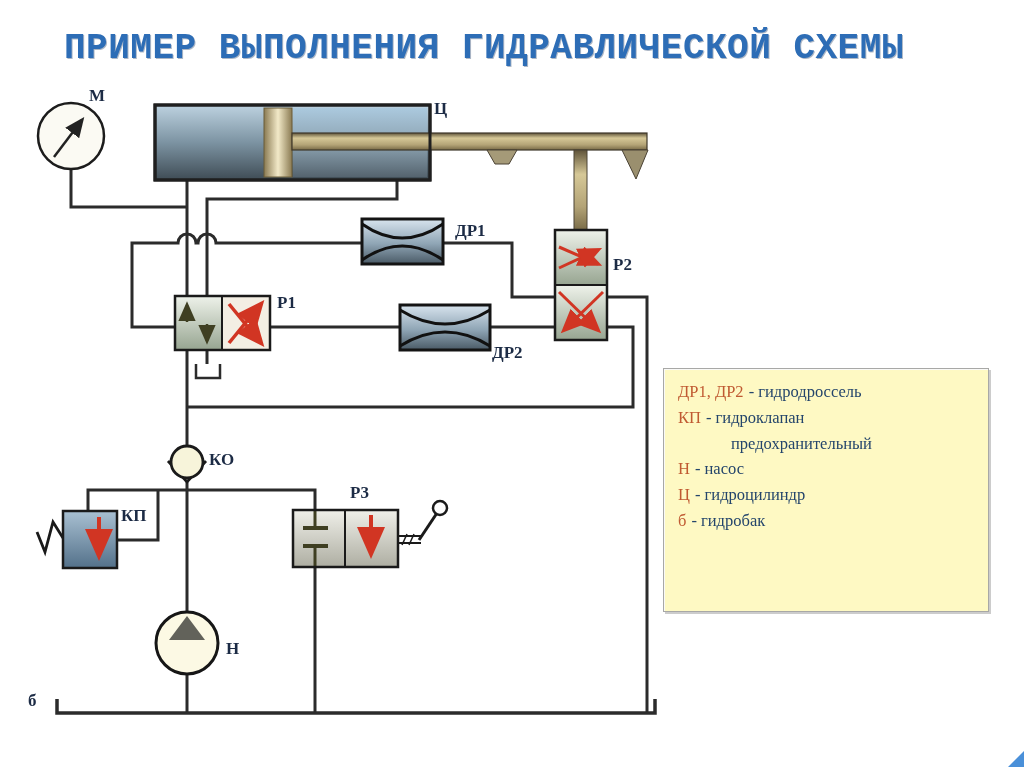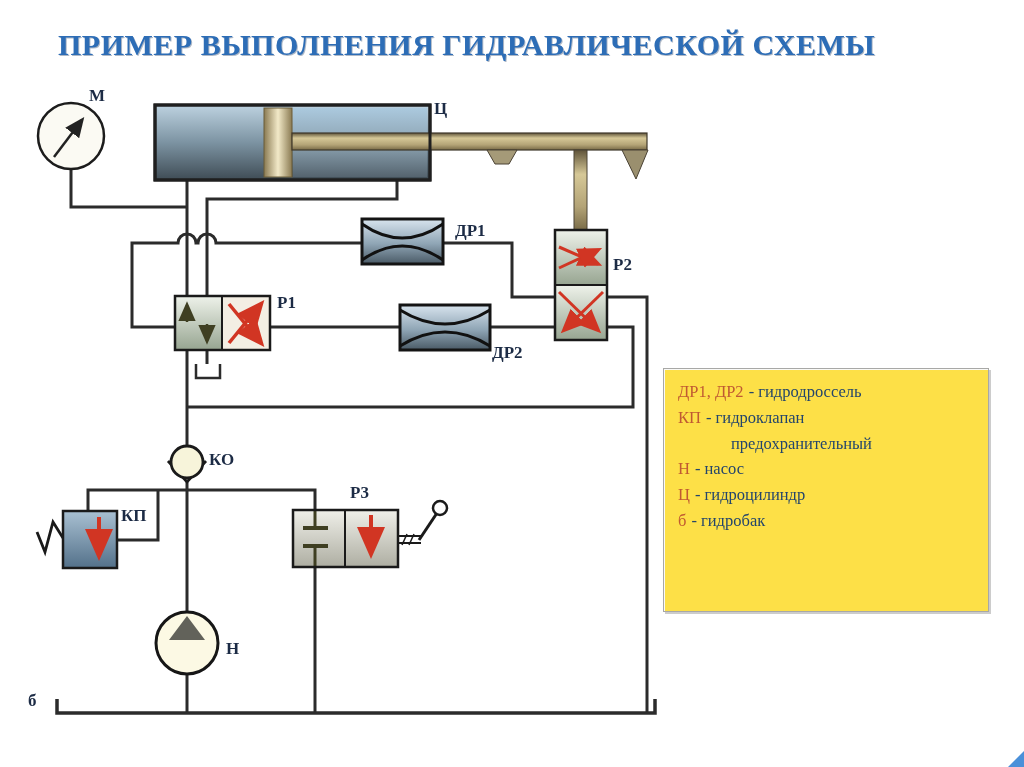--- a/index.html
+++ b/index.html
@@ -1,25 +1,25 @@
 <!DOCTYPE html>
 <html><head>
 <meta charset="utf-8">
 <style>
   html,body{margin:0;padding:0;}
   body{width:1024px;height:767px;position:relative;background:#ffffff;overflow:hidden;
        font-family:"Liberation Sans",sans-serif;}
-  .title{position:absolute;left:58px;top:28px;width:900px;
-         font-family:Liberation Serif, serif;font-weight:bold;font-size:30px;
+  .title{position:absolute;left:64px;top:28px;width:900px;
+         font-family:Liberation Mono, monospace;font-weight:bold;font-size:36px;
          letter-spacing:0.5px;color:#2d6db6;text-shadow:1px 1px 0 rgba(22,52,92,0.35);
          white-space:nowrap;}
   svg.diagram{position:absolute;left:0;top:0;}
   svg .lbl{font-family:"Liberation Serif",serif;font-weight:bold;font-size:17px;fill:#1c2b45;}
   .legend{position:absolute;left:663px;top:368px;width:326px;height:244px;box-sizing:border-box;
-          background:#fde047;border:1px solid #a8a8a6;
+          background:#fef9c3;border:1px solid #a8a8a6;
           box-shadow:2px 2px 0 rgba(110,110,110,0.35), inset 1px 1px 0 #f9f9f7;
           padding:10px 6px 0 14px;font-family:"Liberation Serif",serif;font-size:16.5px;}
   .lrow{line-height:25.8px;white-space:nowrap;}
   .lrow .lk{color:#c05a32;margin-right:5px;}
   .lrow .lt{color:#24456b;}
   .lrow.indent{padding-left:48px;}
   .corner{position:absolute;right:0;bottom:0;width:0;height:0;
           border-left:16px solid transparent;border-bottom:16px solid #4a90d9;}
 </style>
 </head>

